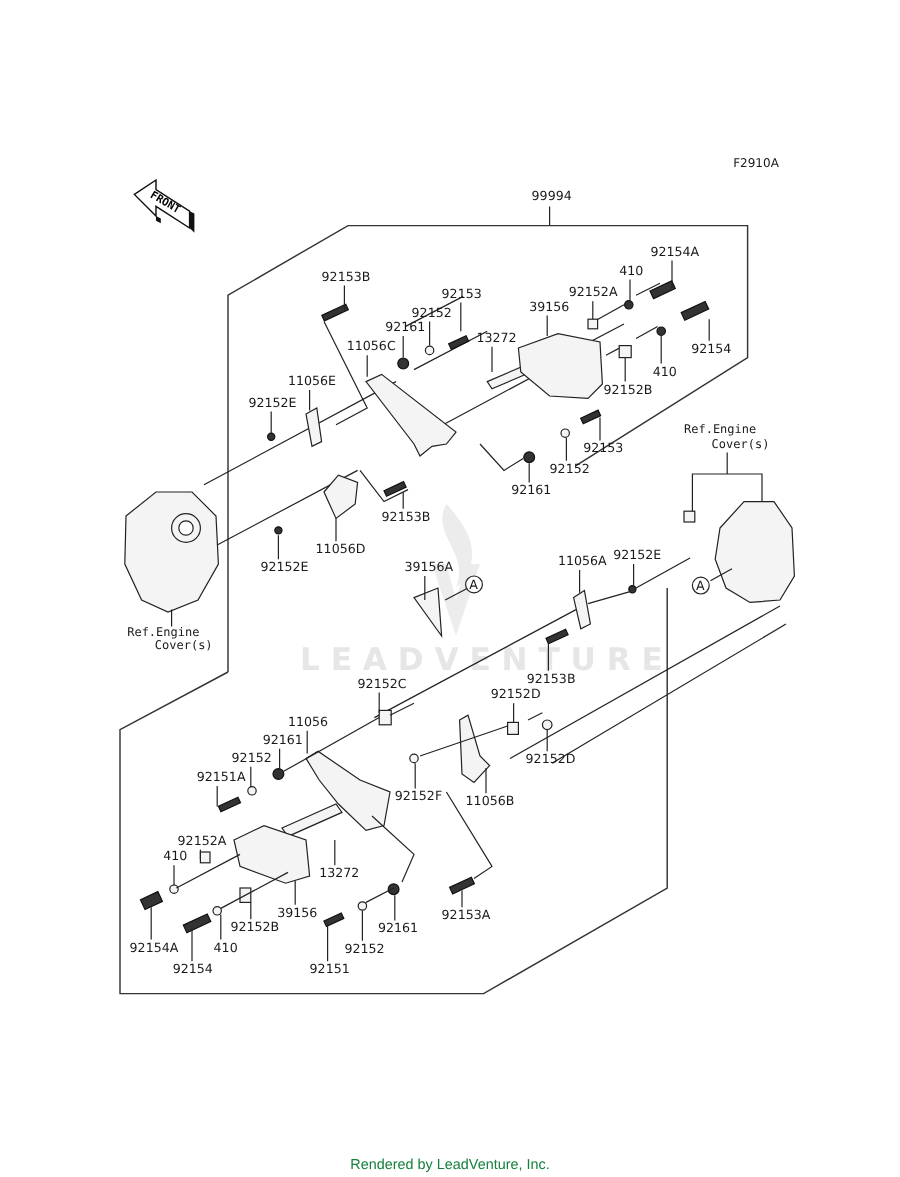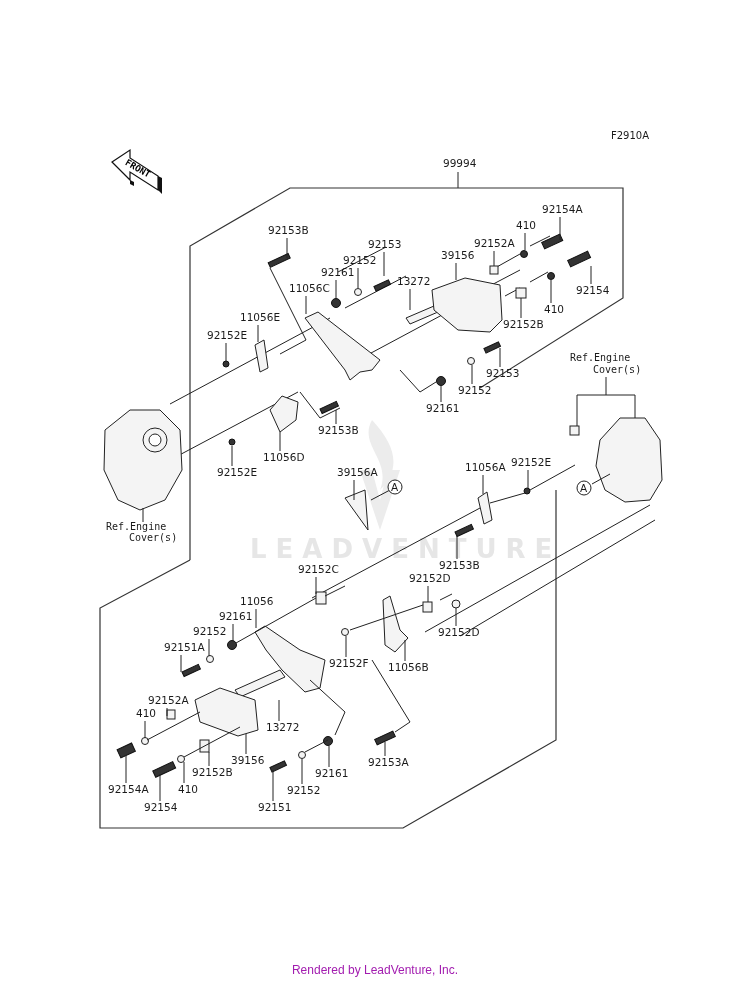--- a/index.html
+++ b/index.html
@@ -6,21 +6,21 @@
   body { width:750px; height:981px; position:relative; overflow:hidden; font-family:"DejaVu Sans", sans-serif; }
   #diagram { position:absolute; left:0; top:0; width:750px; height:981px; }
   .lbl { font-family:"DejaVu Sans", sans-serif; font-size:10.5px; fill:#1a1a1a; }
   .ref { font-family:"DejaVu Sans Mono", monospace; font-size:10px; fill:#1a1a1a; }
   .fig { font-family:"DejaVu Sans", sans-serif; font-size:10px; fill:#1a1a1a; }
   .ln { stroke:#222; stroke-width:1; fill:none; }
   .frame { stroke:#333; stroke-width:1.2; fill:none; }
   .part { stroke:#222; stroke-width:1; fill:#f4f4f4; }
   .dark { fill:#333; stroke:#111; stroke-width:1; }
   .wm { font-family:"DejaVu Sans", sans-serif; font-size:26px; letter-spacing:9px; fill:#e6e6e6; font-weight:bold; }
-  .footer { position:absolute; left:0; width:750px; top:963px; text-align:center; font-family:"Liberation Sans", sans-serif; font-size:12px; color:#a21caf; }
+  .footer { position:absolute; left:0; width:750px; top:963px; text-align:center; font-family:"Liberation Sans", sans-serif; font-size:12px; color:#15803d; }
 </style>
 </head>
 <body>
 
 <svg id="diagram" viewBox="0 0 750 981" xmlns="http://www.w3.org/2000/svg">
 
   <g>
     <path d="M372 420 C358 445 392 460 380 490 C400 470 398 448 372 420 Z M360 470 L380 530 L400 470 L388 470 L380 500 L372 470 Z" fill="#ececec"></path>
     <text class="wm" x="250" y="558">LEADVENTURE</text>
   </g>

